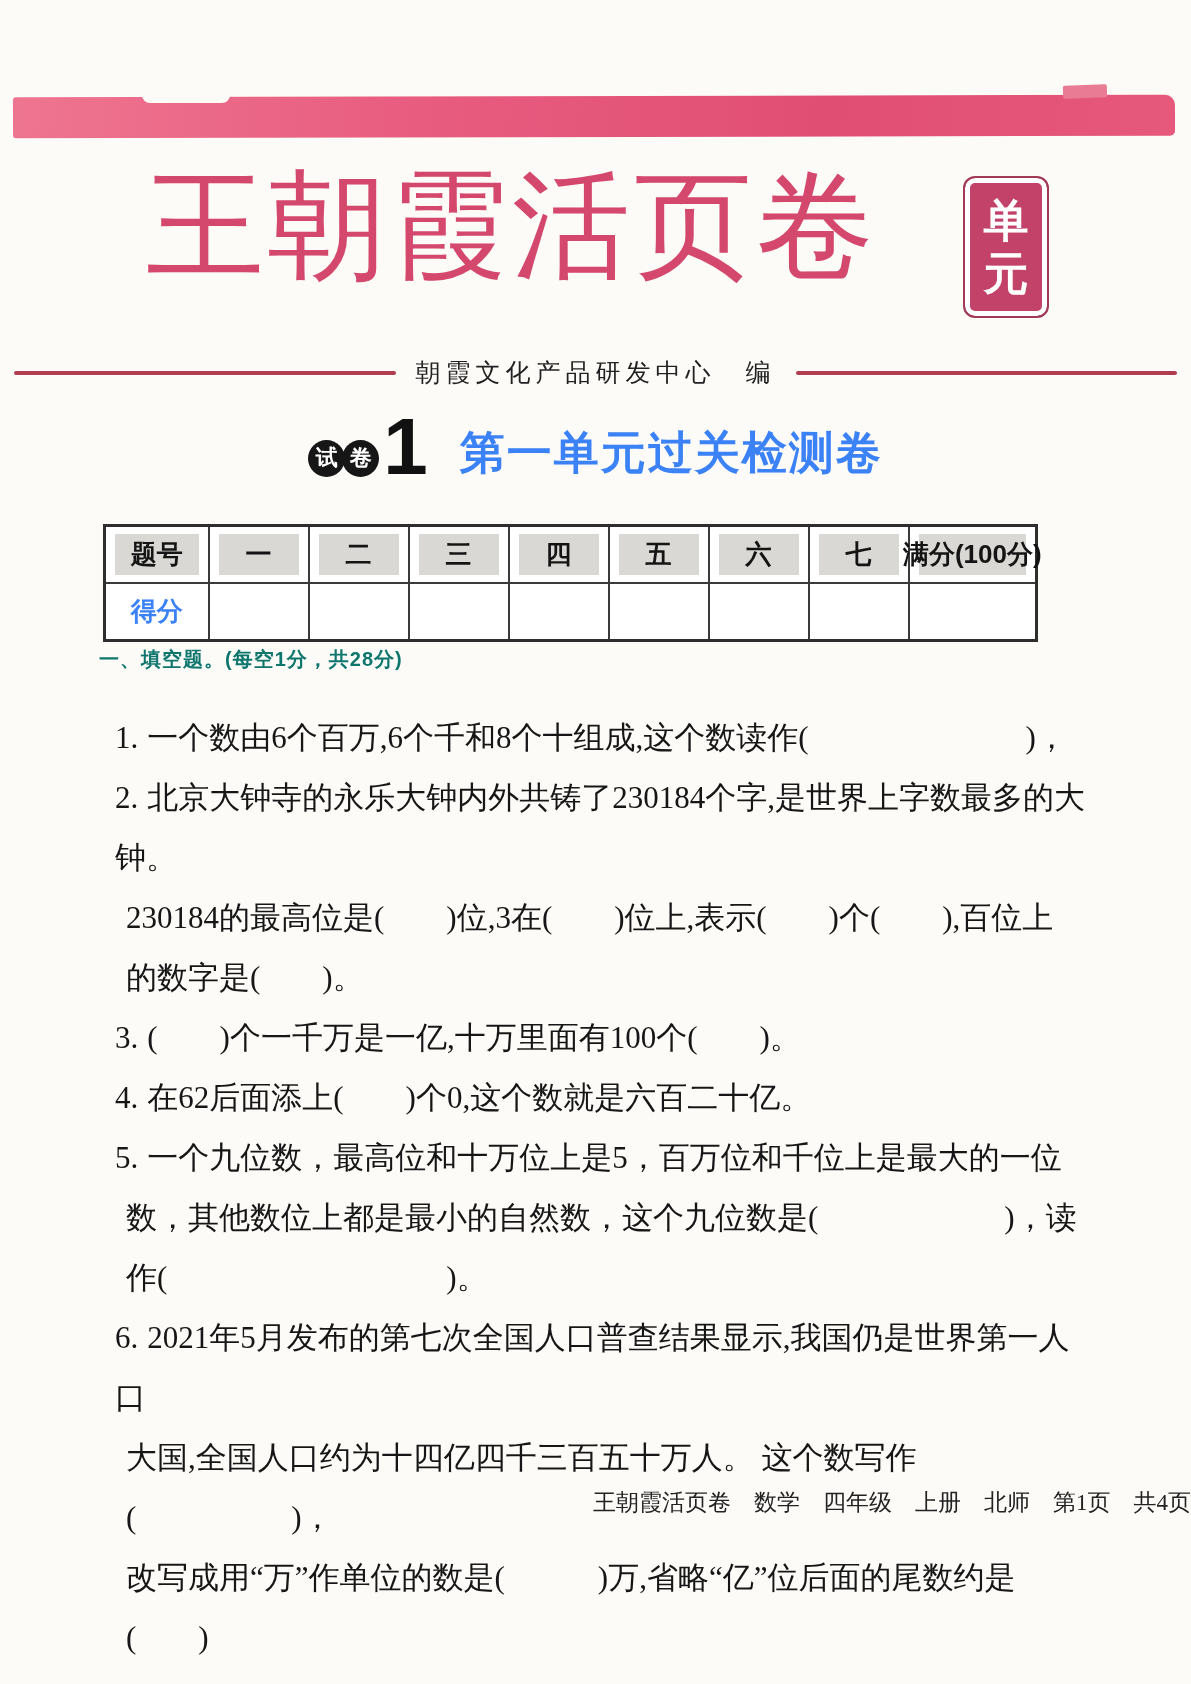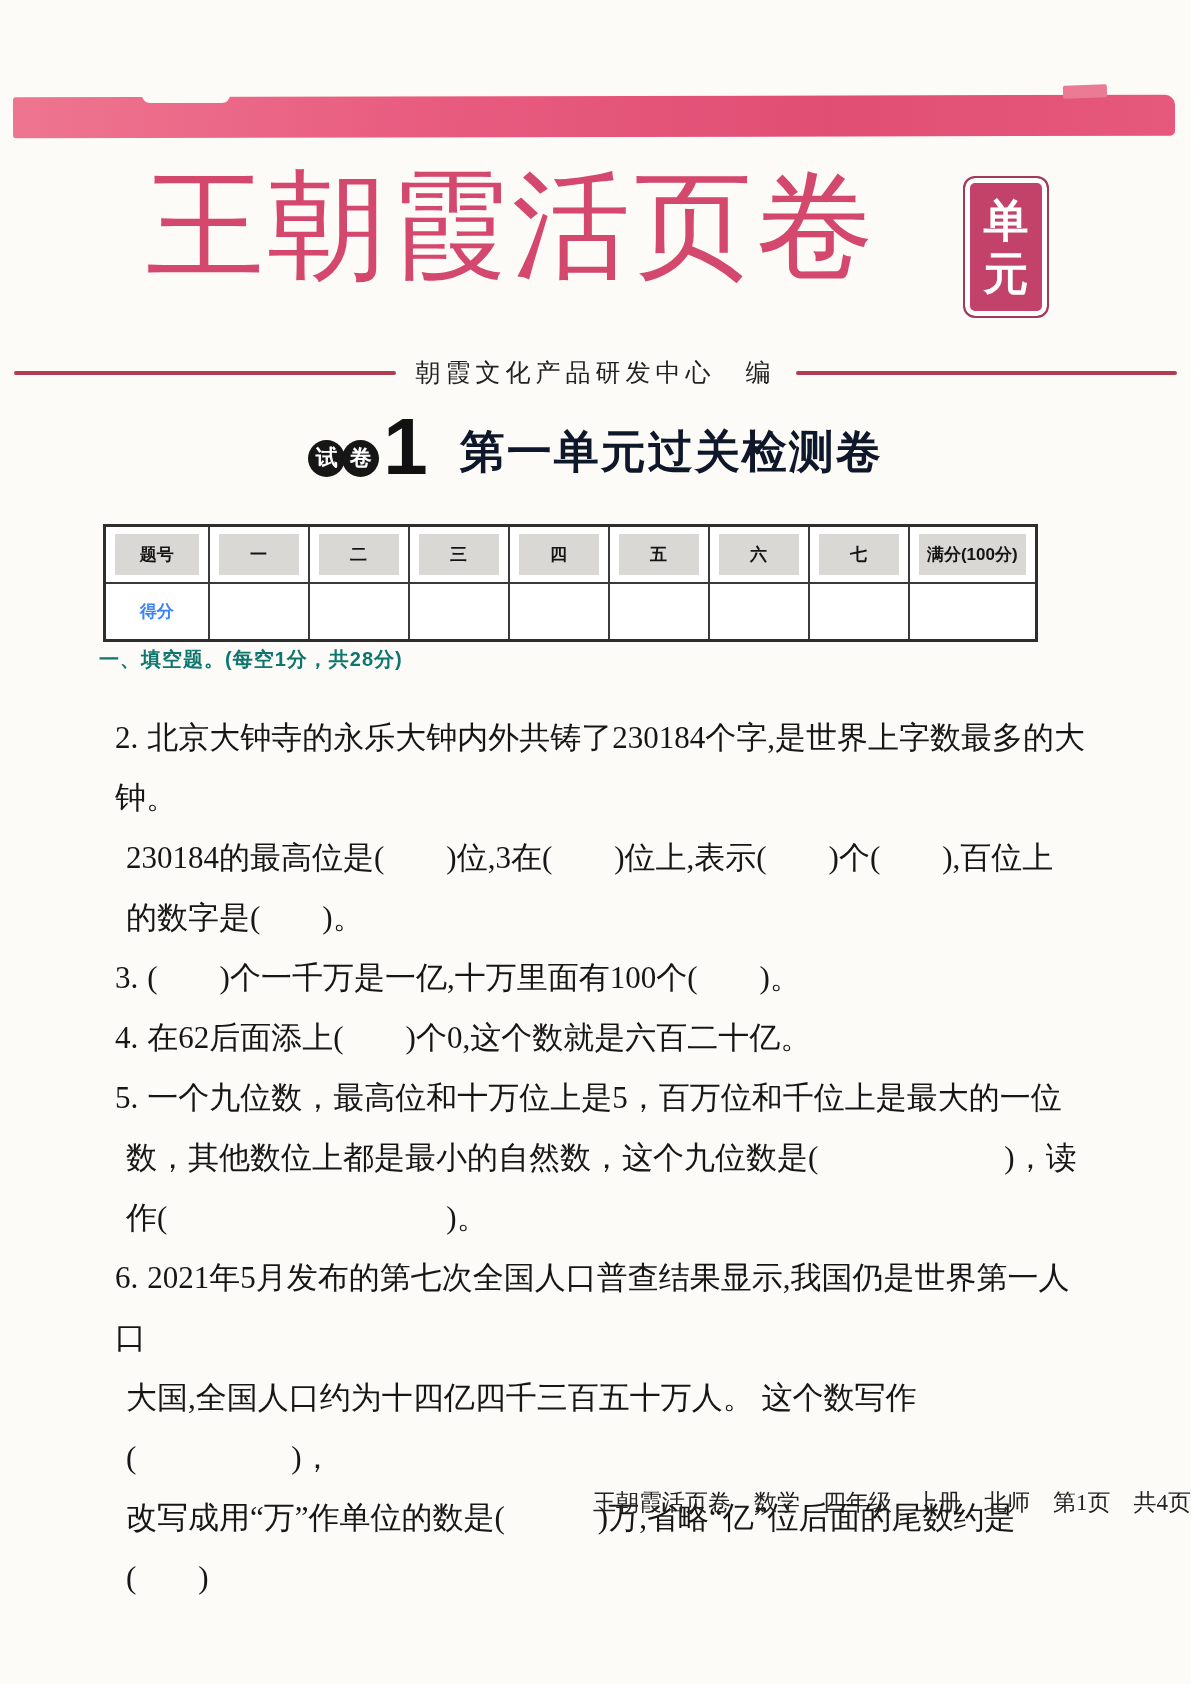--- a/index.html
+++ b/index.html
@@ -67,32 +67,32 @@
     font-size:22px;font-weight:bold;margin-bottom:3px;
     font-family:"Liberation Sans","DejaVu Sans",sans-serif;
   }
   .circle + .circle{margin-left:-3px;}
   .exam-number{
     font-size:80px;font-weight:800;line-height:0.82;margin-left:4px;
     font-family:"Liberation Sans","DejaVu Sans",sans-serif;color:#111;
   }
   .exam-title{
     font-size:45px;font-weight:bold;letter-spacing:2px;margin-left:32px;
-    font-family:Liberation Serif, serif;color:#0f172a;
+    font-family:Liberation Sans, sans-serif;color:#3b82f6;
     line-height:1.1;padding-bottom:2px;white-space:nowrap;
   }
   
   table.score{
     position:absolute;left:103px;top:524px;width:932px;
     border-collapse:collapse;table-layout:fixed;
     border:3px solid #2e2e2e;background:#fff;
   }
   table.score th,table.score td{
     border:2px solid #3a3a3a;height:55px;padding:0;
-    font-size:17px;text-align:center;vertical-align:middle;
+    font-size:26px;text-align:center;vertical-align:middle;
     font-family:"Liberation Sans","DejaVu Sans",sans-serif;
   }
   .shade{
     display:flex;align-items:center;justify-content:center;
     height:41px;margin:6px 9px;background:#d9d8d4;
     font-weight:bold;color:#141414;white-space:nowrap;
   }
   .row-label{font-weight:bold;color:#3b82f6;}
   
   .section-heading{
@@ -198,20 +198,21 @@
       <td></td>
     </tr>
   </tbody>
     </table>
 
   <div class="section-heading">一、填空题。(每空1分，共28分)</div>
 
   <div class="questions">
 
     <div class="q">
+      <div class="line first"><span class="qnum">1.</span><span>一个数由6个百万,6个千和8个十组成,这个数读作(　　　　　　　)，</span></div>
     </div>
 
     <div class="q">
       <div class="line first"><span class="qnum">2.</span><span>北京大钟寺的永乐大钟内外共铸了230184个字,是世界上字数最多的大钟。</span></div>
       <div class="line cont">230184的最高位是(　　)位,3在(　　)位上,表示(　　)个(　　),百位上</div>
       <div class="line cont">的数字是(　　)。</div>
     </div>
 
     <div class="q">
       <div class="line first"><span class="qnum">3.</span><span>(　　)个一千万是一亿,十万里面有100个(　　)。</span></div>

